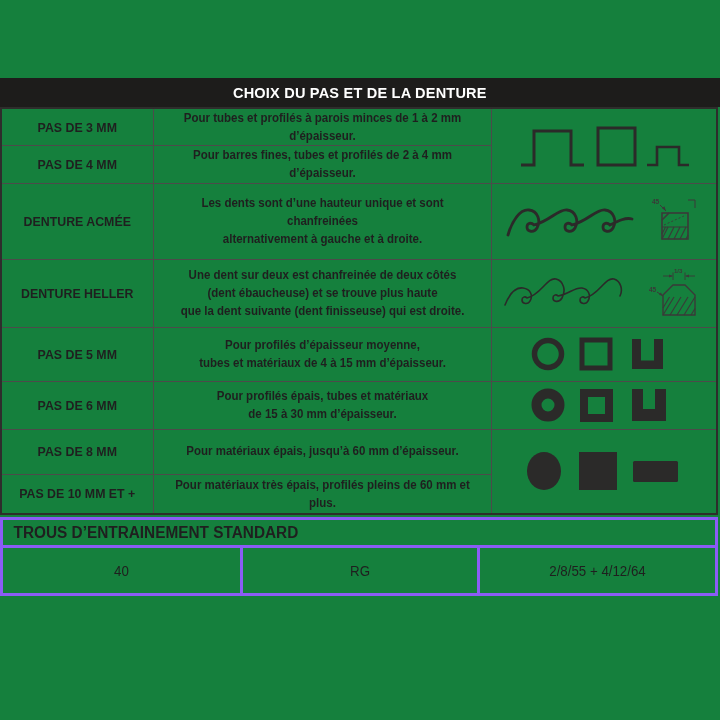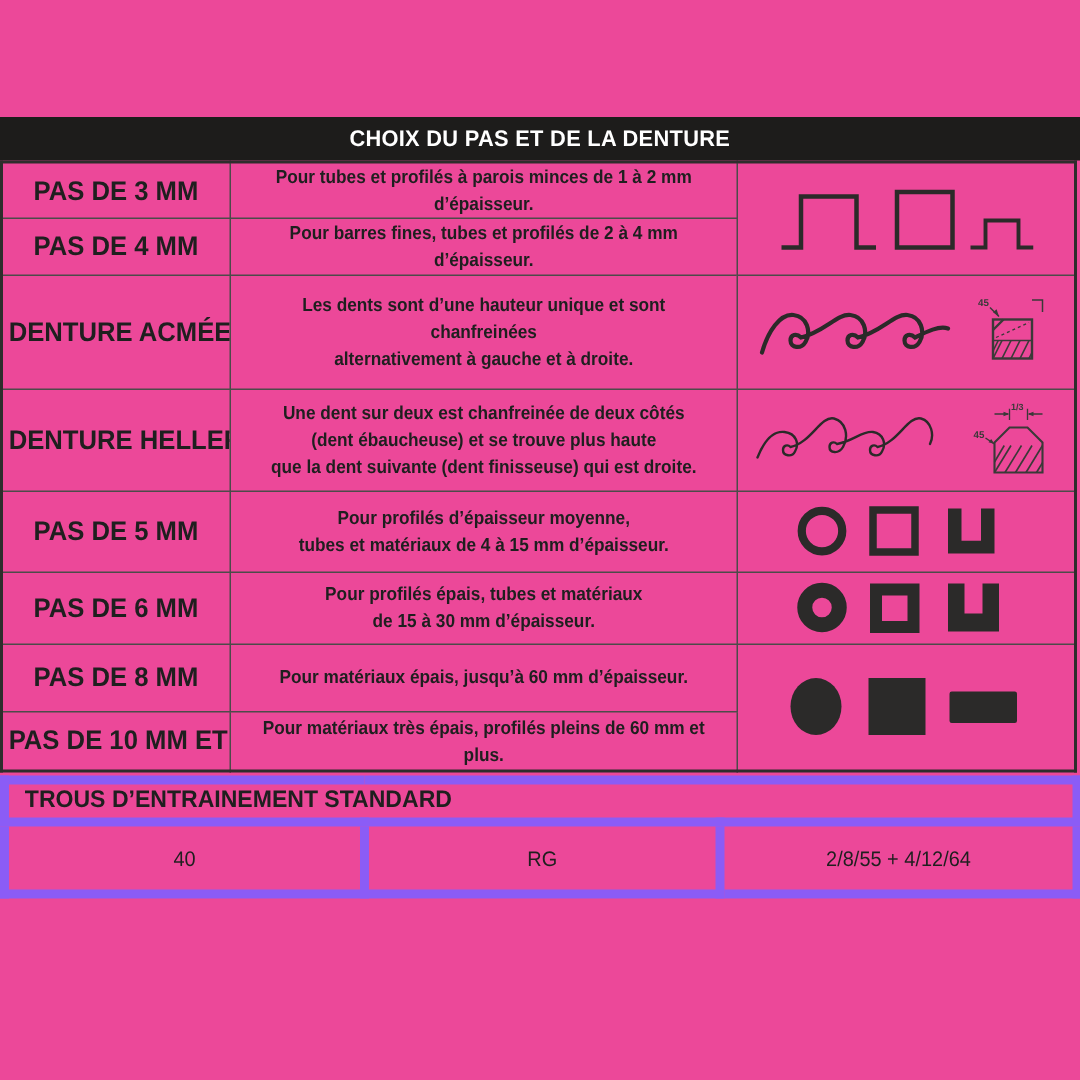--- a/index.html
+++ b/index.html
@@ -1,49 +1,49 @@
 <!DOCTYPE html>
 <html><head>
 <meta charset="utf-8">
 <style>
   html,body{margin:0;padding:0;background:#ffffff;}
   .sheet{
-    position:relative;width:720px;height:720px;background:#ec4899;overflow:hidden;
+    position:relative;width:720px;height:720px;background:#15803d;overflow:hidden;
     font-family:"Liberation Sans",sans-serif;color:#1f1f1f;
   }
   
   .banner{
     position:absolute;left:0;top:78px;width:720px;height:29px;background:#1d1c1b;
     display:flex;align-items:center;justify-content:center;
   }
   .banner span{
     color:#ffffff;font-weight:bold;font-size:15px;letter-spacing:.2px;
     transform:scaleX(.97);white-space:nowrap;
   }
   
   table{border-collapse:collapse;table-layout:fixed;}
   .pitch{
     position:absolute;left:0px;top:107px;width:716px;
     border:2px solid #2e2d2c;
   }
   .pitch td{border:1px solid #4c4b4a;padding:0;vertical-align:middle;text-align:center;overflow:hidden;font-weight:bold;}
-  .pitch .lbl{font-weight:bold;font-size:18px;}
+  .pitch .lbl{font-weight:bold;font-size:13px;}
   .pitch .lbl div{transform:scaleX(.95);white-space:nowrap;}
   .pitch .desc div{
     font-size:12.5px;line-height:1.45;white-space:pre-line;
     transform:scaleX(.92);transform-origin:50% 50%;
   }
   .pitch .ico{text-align:center;}
   .pitch .ico svg{display:block;margin:0 auto;}
   
   .bore{
     position:absolute;left:0px;top:517px;width:715px;
     border:2px solid #2e2d2c;
   }
-  .bore td{border:6px solid #8b5cf6;padding:0;vertical-align:middle;text-align:center;overflow:hidden;}
+  .bore td{border:3px solid #8b5cf6;padding:0;vertical-align:middle;text-align:center;overflow:hidden;}
   .bore .ttl{text-align:left;}
   .bore .ttl div{
     font-weight:bold;font-size:16px;padding-left:11px;white-space:nowrap;
     transform:scaleX(.96);transform-origin:0 50%;
   }
   .bore .hd div,.bore .cell div{font-size:14px;transform:scaleX(.95);white-space:nowrap;}
   
   .ink-stroke{stroke:#2b2a29;fill:none;}
   .ink-fill{fill:#2b2a29;stroke:none;}
   .diag{stroke:#3a3938;fill:none;}

